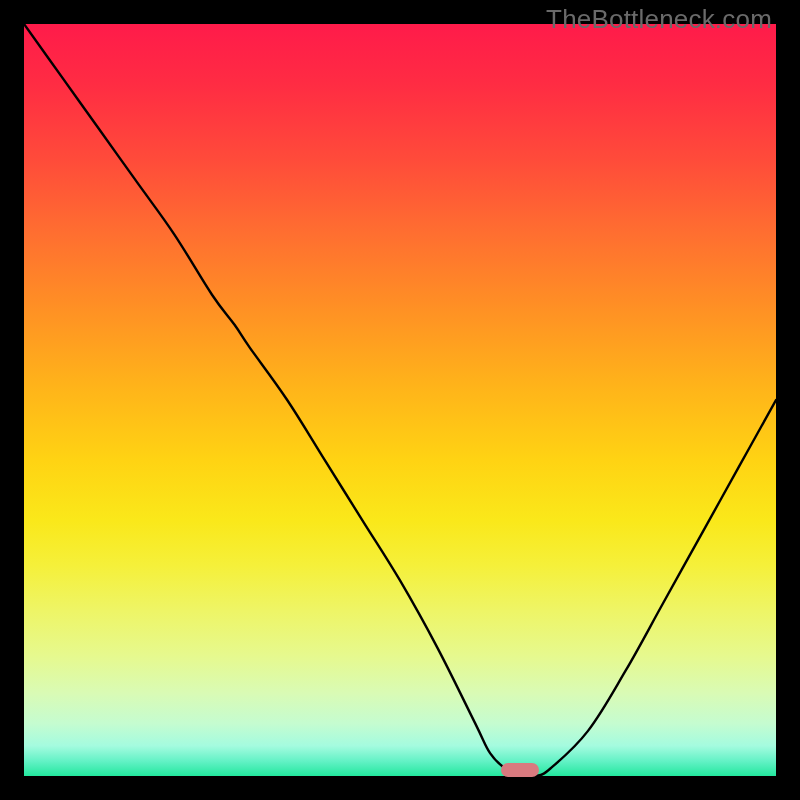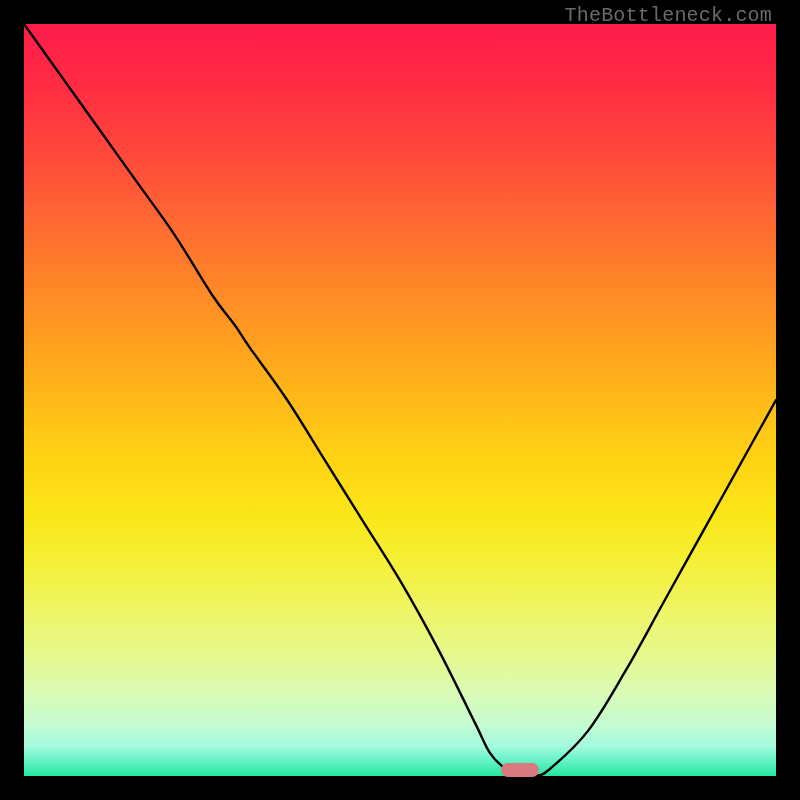--- a/index.html
+++ b/index.html
@@ -41,24 +41,23 @@
       #a4fbdf 96%,
       #64f2c6 98%,
       #23e79e 100%
     );
   }
   .attribution {
     position: absolute;
     top: 4px;
     right: 28px;
     color: #6a6a6a;
-    font-size: 20px;
+    font-size: 26px;
     font-weight: 500;
     letter-spacing: 0.2px;
-    font-family: Liberation Mono, monospace;
   }
   svg.curve {
     position: absolute;
     left: 0;
     top: 0;
     width: 752px;
     height: 752px;
   }
   .marker {
     position: absolute;

